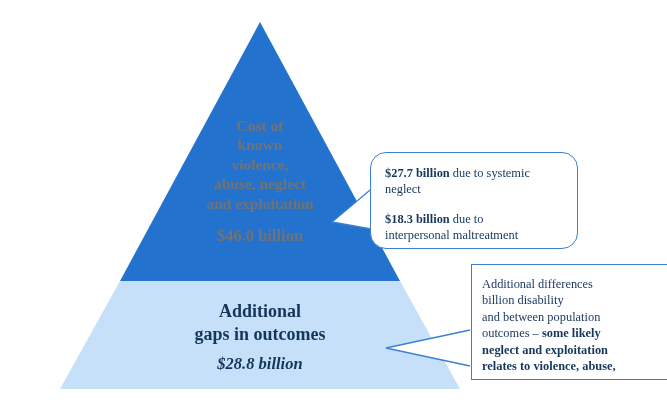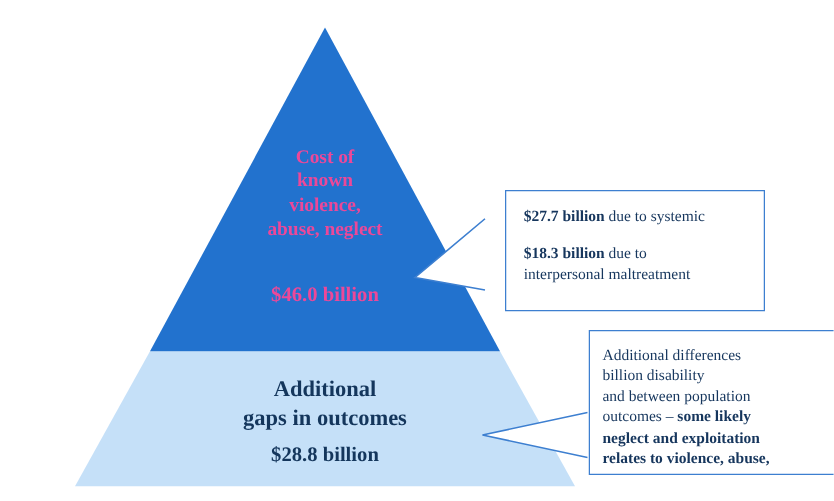--- a/index.html
+++ b/index.html
@@ -28,21 +28,21 @@
   }
   #pyramid-svg {
     position: absolute;
     left: 0;
     top: 0;
   }
 
   .pyr-text {
     position: absolute;
     text-align: center;
-    color: #ec4899;
+    color: #737373;
     font-family: "Liberation Serif", serif;
     font-weight: bold;
     line-height: 1.25;
     pointer-events: none;
   }
 
   #top-label {
     left: 150px;
     top: 116px;
     width: 220px;
@@ -60,40 +60,42 @@
     width: 250px;
     font-size: 18px;
     color: #14365c;
   }
   #bottom-value {
     left: 135px;
     top: 354px;
     width: 250px;
     font-size: 16.5px;
     color: #14365c;
+    font-style: italic;
   }
 
   
   .callout {
     position: absolute;
     background: #ffffff;
     border: 1.3px solid #3d7fd0;
     box-sizing: border-box;
     font-family: "Liberation Serif", serif;
     color: #16365d;
     line-height: 1.32;
   }
   #callout-top {
-    left: 404px;
+    left: 370px;
     top: 152px;
     width: 208px;
     height: 97px;
     padding: 12px 12px 0 14px;
     font-size: 12.4px;
     text-align: left;
+    border-radius: 16px;
   }
   #callout-top .line2 {
     margin-top: 13px;
   }
   #callout-bottom {
     left: 471px;
     top: 264px;
     width: 213px;
     height: 116px;
     padding: 11px 10px 0 10px;
@@ -122,35 +124,37 @@
 
       <line x1="389" y1="176" x2="389" y2="231" stroke="#ffffff" stroke-width="2"></line>
       <line x1="471" y1="331" x2="471" y2="365" stroke="#ffffff" stroke-width="2"></line>
     </svg>
 
     <div class="pyr-text" id="top-label">
       <div>Cost of</div>
       <div>known</div>
       <div>violence,</div>
       <div>abuse, neglect</div>
+      <div>and exploitation</div>
     </div>
 
     <div class="pyr-text" id="top-value">$46.0 billion</div>
 
     <div class="pyr-text" id="bottom-label">
       <div>Additional</div>
       <div>gaps in outcomes</div>
     </div>
 
     <div class="pyr-text" id="bottom-value">$28.8 billion</div>
   </div>
 
   <div class="callout" id="callout-top">
     <div>
       <span class="bold">$27.7 billion</span><span> due to systemic</span>
+      <div>neglect</div>
     </div>
     <div class="line2">
       <span class="bold">$18.3 billion</span><span> due to</span>
       <div>interpersonal maltreatment</div>
     </div>
   </div>
 
   <div class="callout" id="callout-bottom">
     <div>Additional differences</div>
     <div>billion disability</div>

